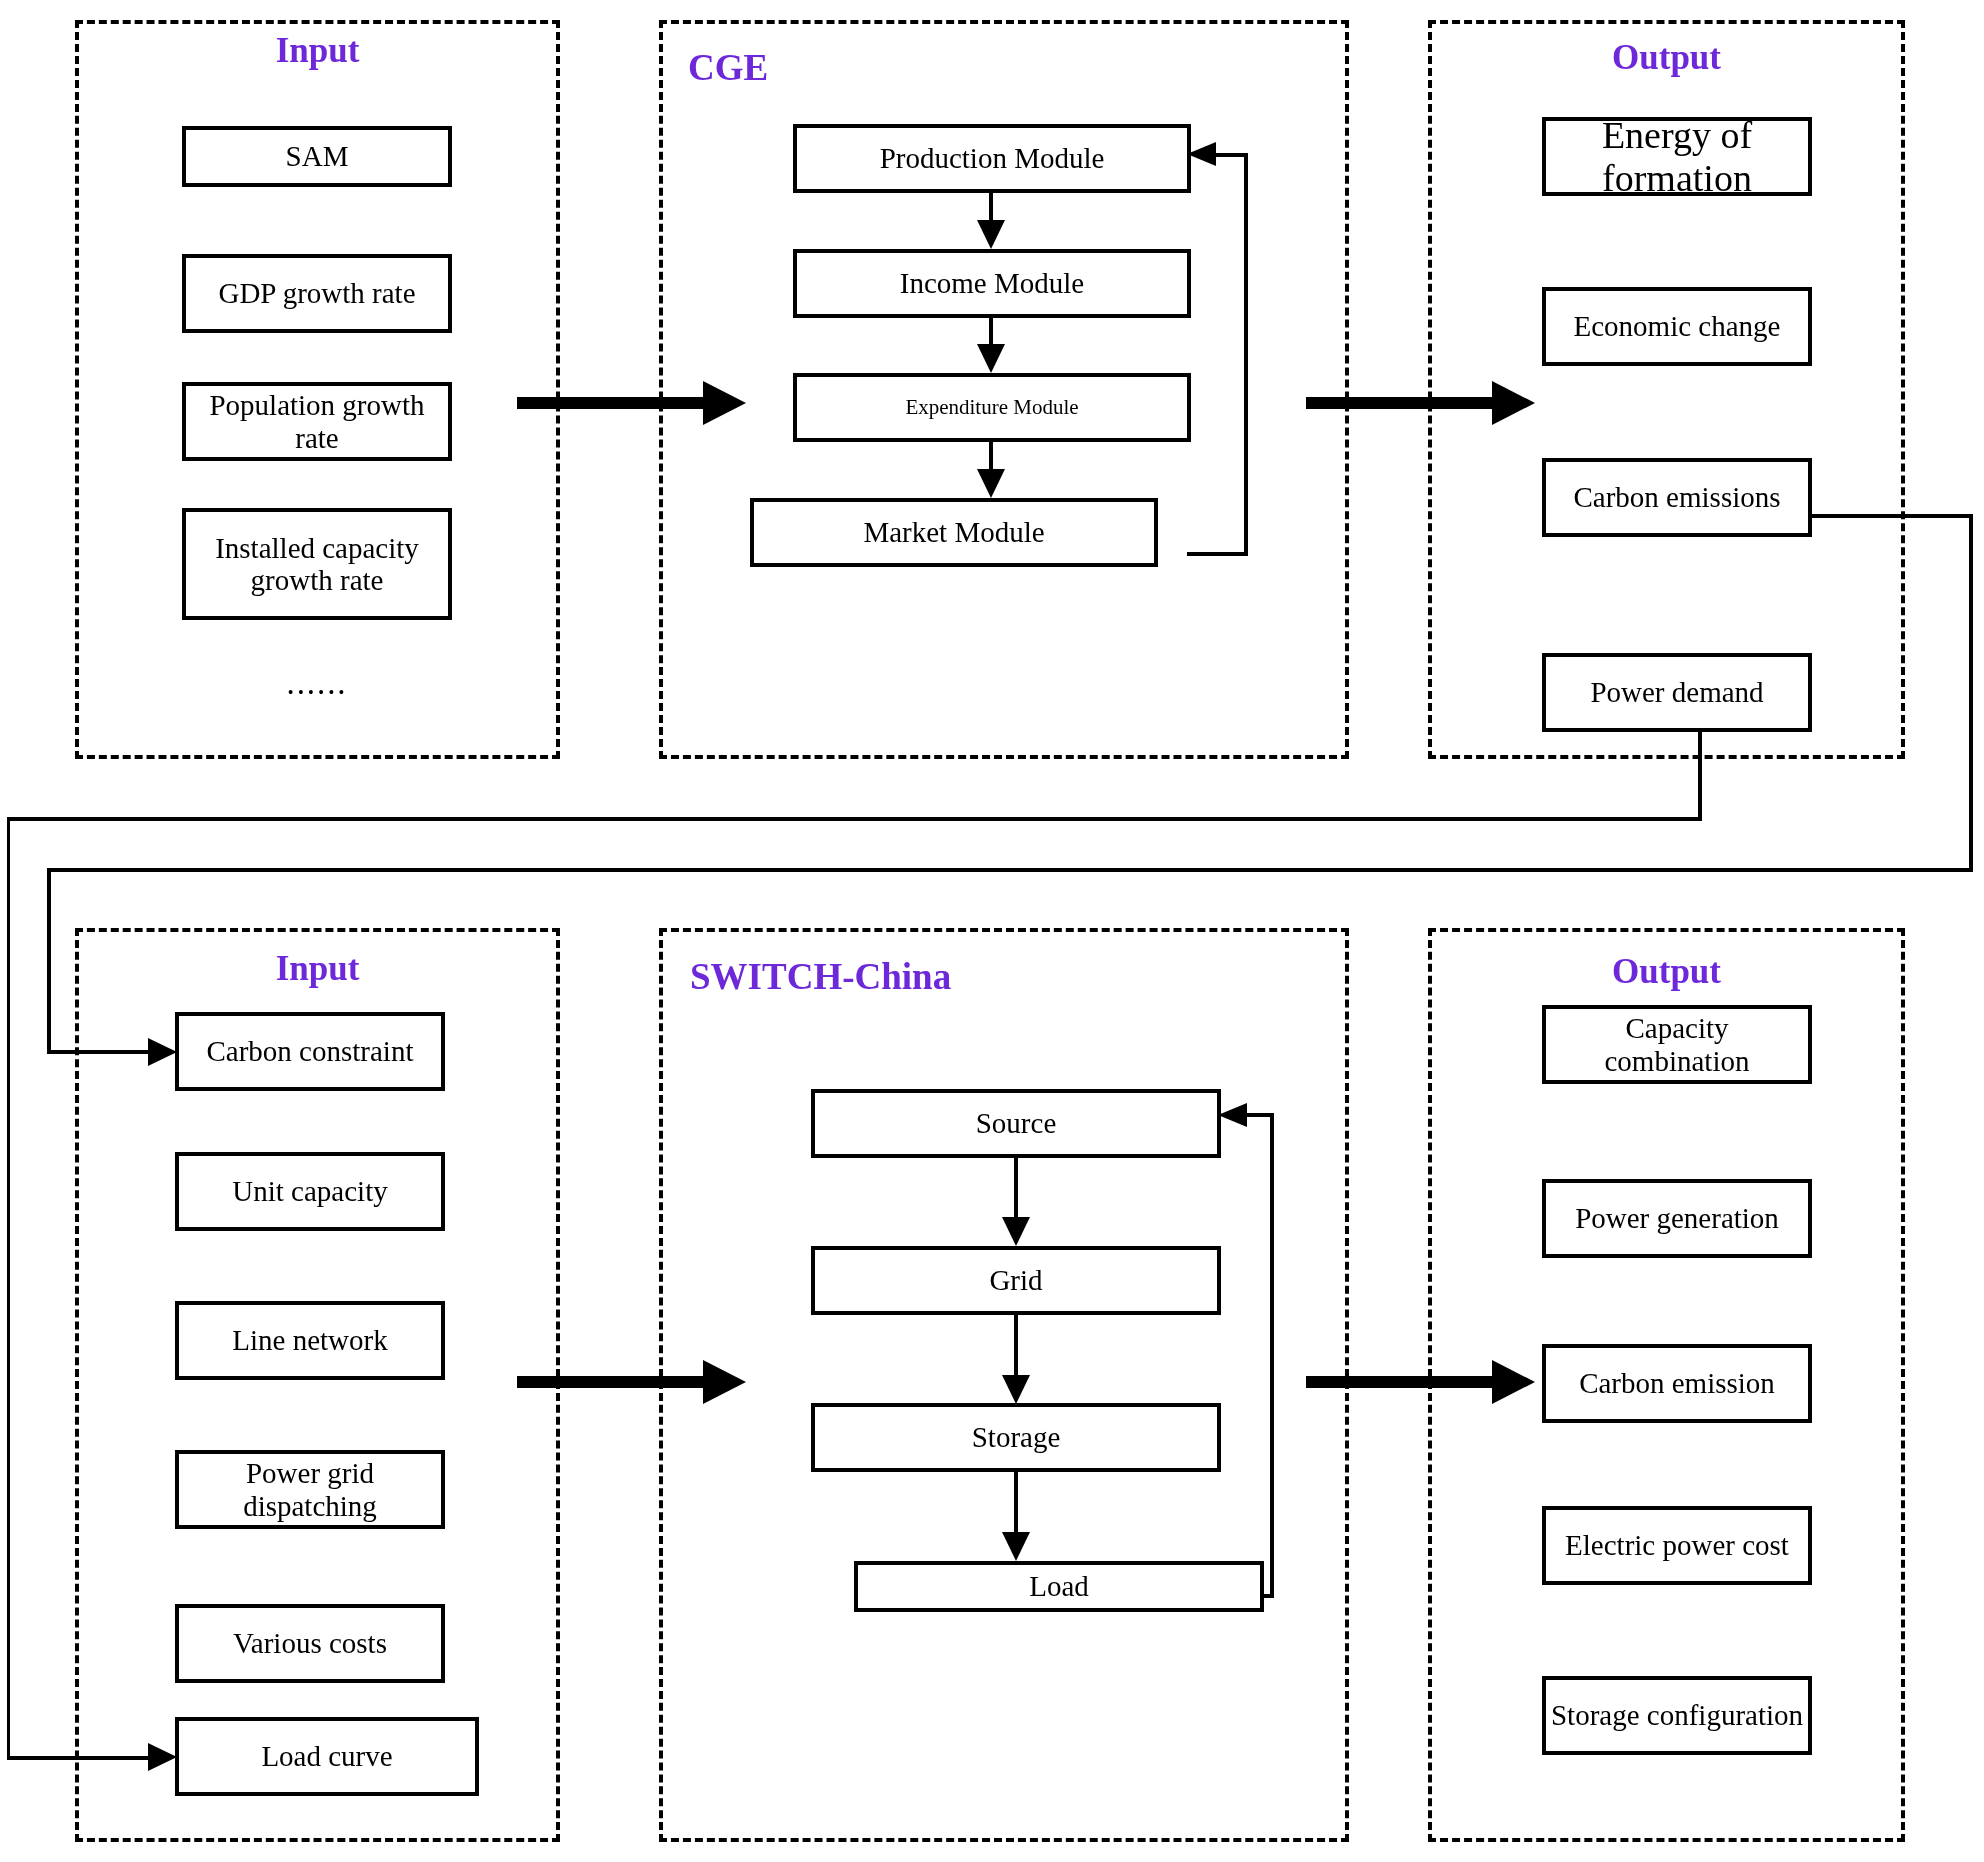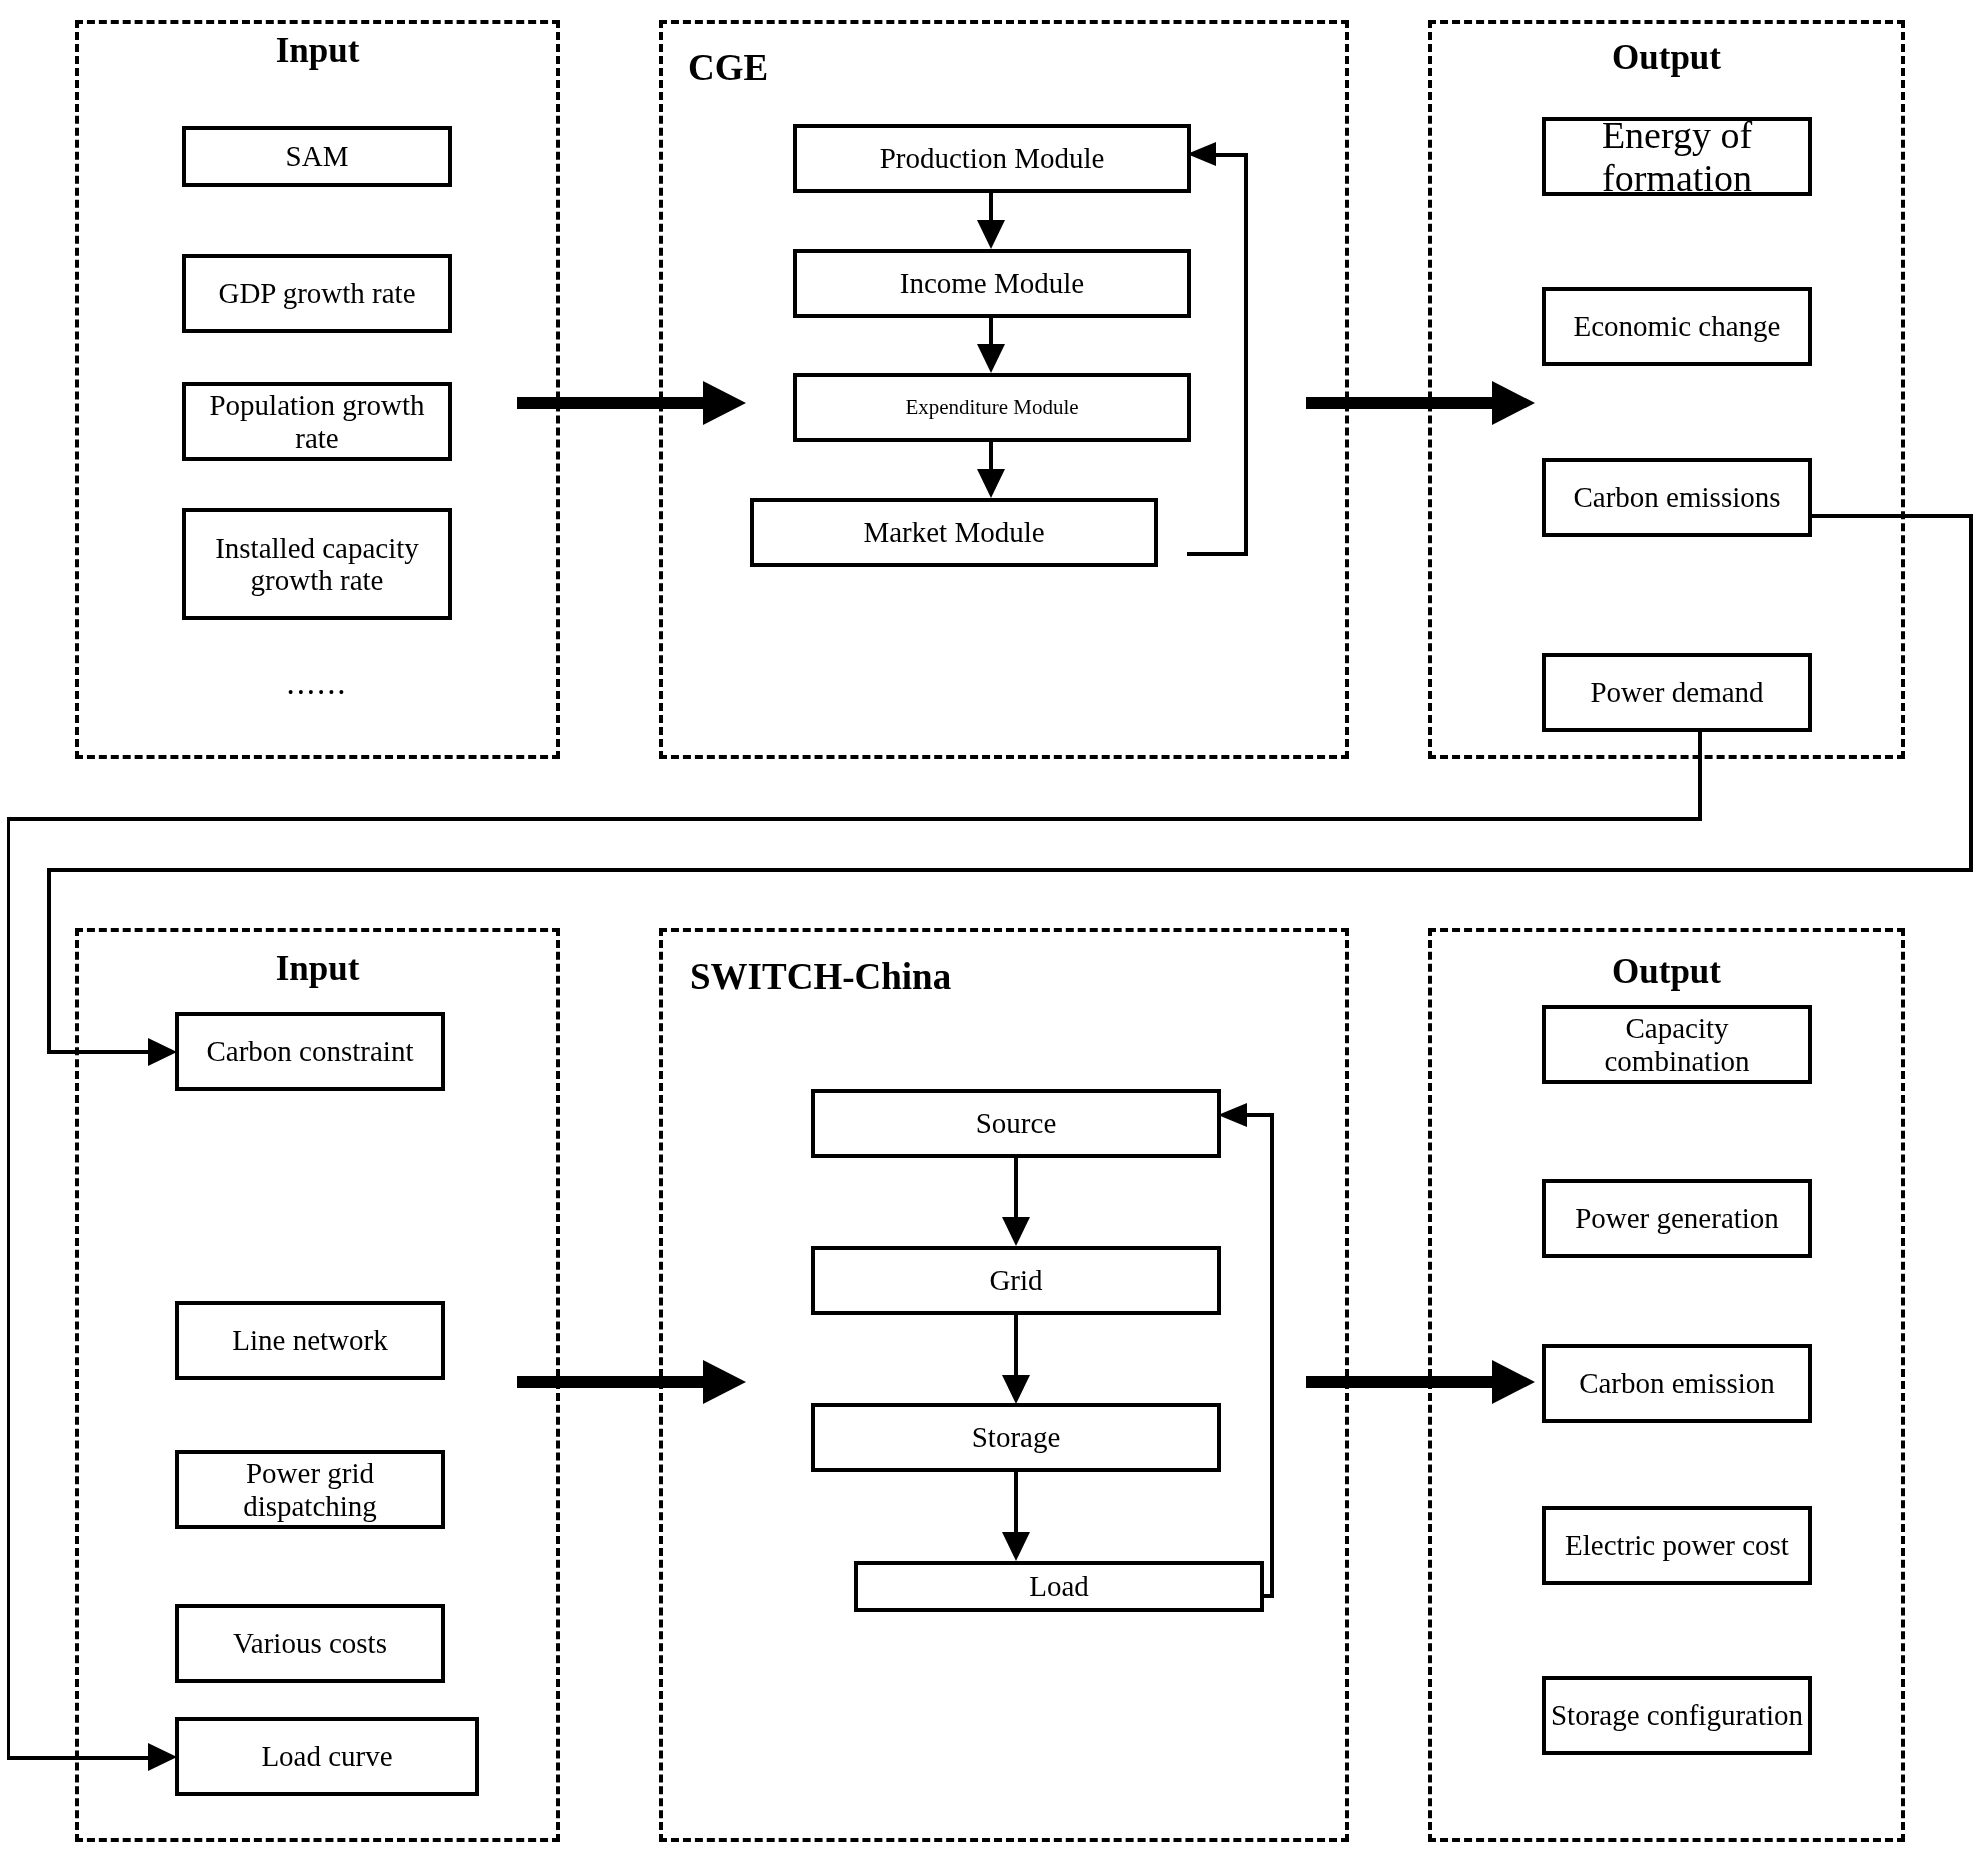--- a/index.html
+++ b/index.html
@@ -9,21 +9,21 @@
   
   .panel{
     position:absolute;
     border:4.2px dashed #000;
     box-sizing:border-box;
     background:transparent;
   }
   .panel-title{
     position:absolute;
     font-weight:bold;
-    color:#000000;
+    color:#6d28d9;
     white-space:nowrap;
     line-height:1;
   }
   .title-center{ text-align:center; }
 
   
   .node{
     position:absolute;
     border:4.2px solid #000;
     box-sizing:border-box;
@@ -177,20 +177,23 @@
   <div class="lv" style="left:6.5px; top:817px; height:942px;"></div>
   <div class="lh" style="left:6.5px; top:1756px; width:147px;"></div>
   <div class="ah-right" style="left:148px; top:1743px;"></div>
 
   <div class="panel" style="left:75px; top:928px; width:485px; height:914px;"></div>
   <div class="panel-title title-center" style="left:75px; top:951px; width:485px; font-size:35px;">Input</div>
 
   <div class="node" style="left:175px; top:1012px; width:270px; height:79px; font-size:29px;">
     <span>Carbon constraint</span>
   </div>
+  <div class="node" style="left:175px; top:1152px; width:270px; height:79px; font-size:29px;">
+    <span>Unit capacity</span>
+  </div>
   <div class="node" style="left:175px; top:1301px; width:270px; height:79px; font-size:29px;">
     <span>Line network</span>
   </div>
   <div class="node" style="left:175px; top:1450px; width:270px; height:79px; font-size:29px;">
     <span>Power grid dispatching</span>
   </div>
   <div class="node" style="left:175px; top:1604px; width:270px; height:79px; font-size:29px;">
     <span>Various costs</span>
   </div>
   <div class="node" style="left:175px; top:1717px; width:304px; height:79px; font-size:29px;">

